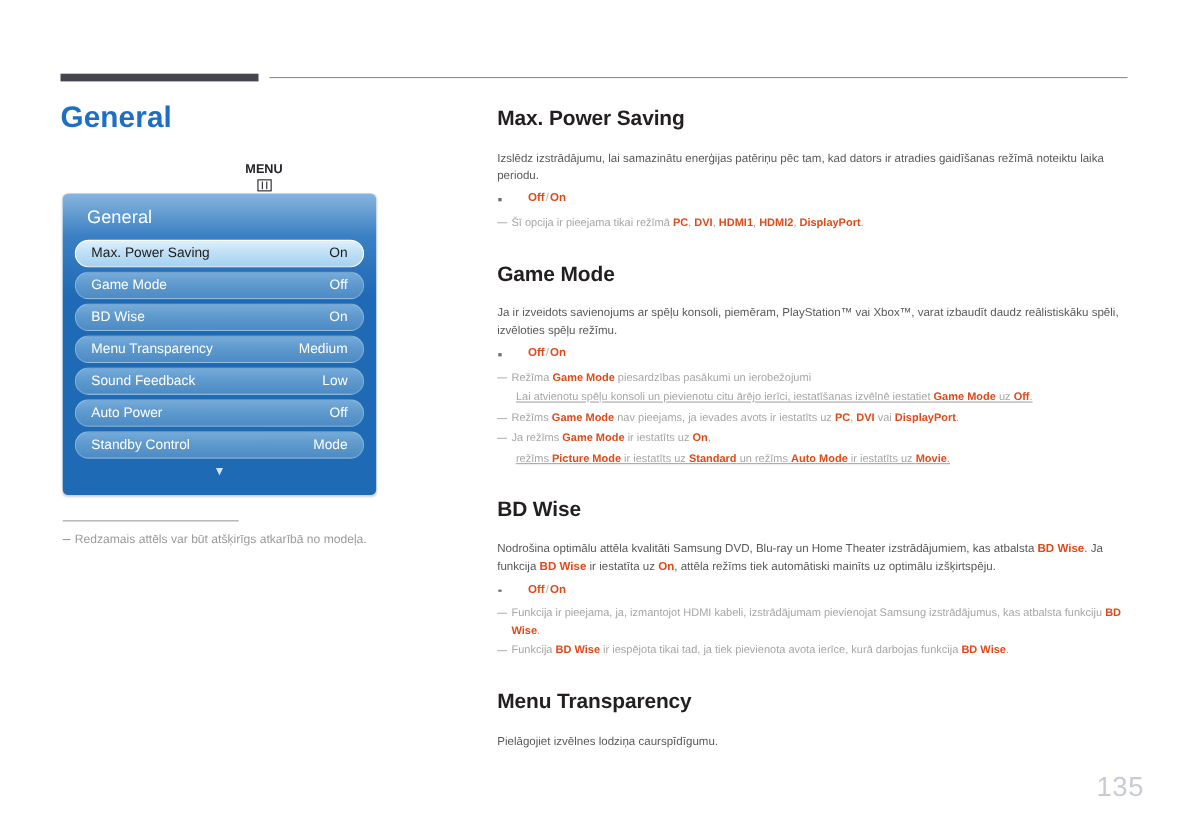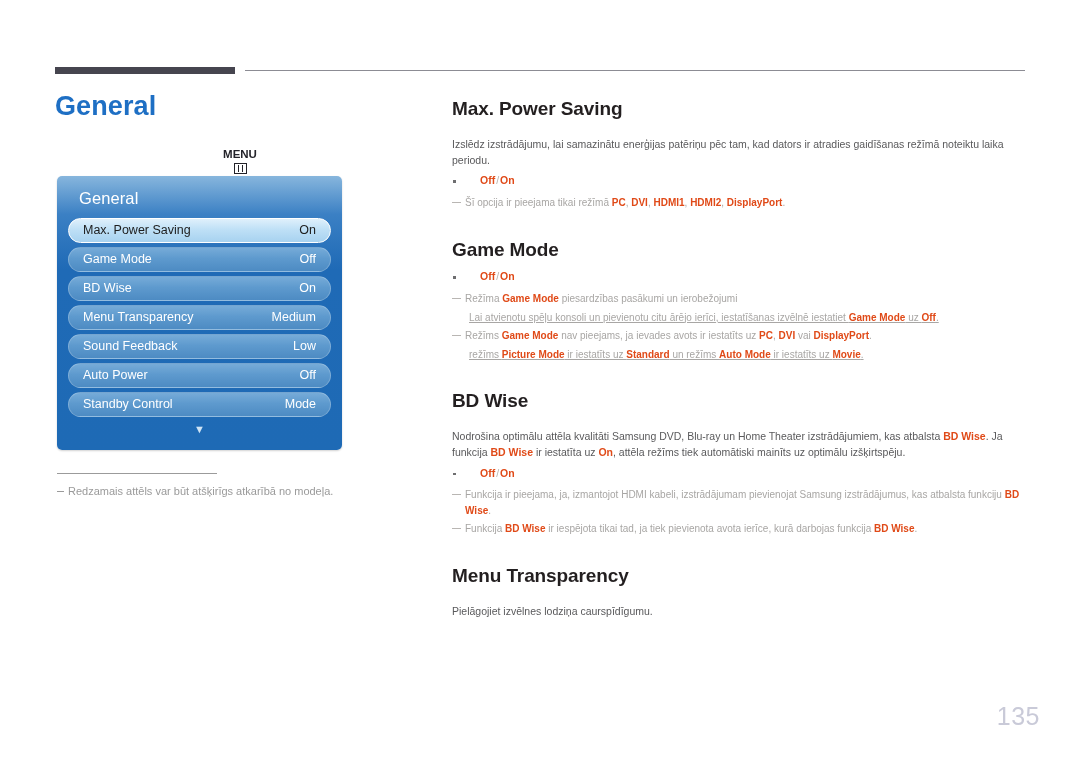--- a/index.html
+++ b/index.html
@@ -337,26 +337,28 @@
 <div class="right-col">
 
   <h2 class="sec-title">Max. Power Saving</h2>
   <p class="body-text">Izslēdz izstrādājumu, lai samazinātu enerģijas patēriņu pēc tam, kad dators ir atradies gaidīšanas režīmā noteiktu laika periodu.</p>
   <div class="opt-line">
     <span class="opt-ind"></span><span>Off</span><span class="sep">/</span><span>On</span>
   </div>
   <p class="note-line"><span>Šī opcija ir pieejama tikai režīmā </span><span class="hl">PC</span><span>, </span><span class="hl">DVI</span><span>, </span><span class="hl">HDMI1</span><span>, </span><span class="hl">HDMI2</span><span>, </span><span class="hl">DisplayPort</span><span>.</span></p>
 
   <h2 class="sec-title gap">Game Mode</h2>
+  <p class="body-text">Ja ir izveidots savienojums ar spēļu konsoli, piemēram, PlayStation™ vai Xbox™, varat izbaudīt daudz reālistiskāku spēli, izvēloties spēļu režīmu.</p>
   <div class="opt-line">
     <span class="opt-ind"></span><span>Off</span><span class="sep">/</span><span>On</span>
   </div>
   <p class="note-line"><span>Režīma </span><span class="hl">Game Mode</span><span> piesardzības pasākumi un ierobežojumi</span></p>
   <p class="note-line nodash"><span>Lai atvienotu spēļu konsoli un pievienotu citu ārējo ierīci, iestatīšanas izvēlnē iestatiet </span><span class="hl">Game Mode</span><span> uz </span><span class="hl">Off</span><span>.</span></p>
   <p class="note-line"><span>Režīms </span><span class="hl">Game Mode</span><span> nav pieejams, ja ievades avots ir iestatīts uz </span><span class="hl">PC</span><span>, </span><span class="hl">DVI</span><span> vai </span><span class="hl">DisplayPort</span><span>.</span></p>
+  <p class="note-line"><span>Ja režīms </span><span class="hl">Game Mode</span><span> ir iestatīts uz </span><span class="hl">On</span><span>,</span></p>
   <p class="note-line nodash"><span>režīms </span><span class="hl">Picture Mode</span><span> ir iestatīts uz </span><span class="hl">Standard</span><span> un režīms </span><span class="hl">Auto Mode</span><span> ir iestatīts uz </span><span class="hl">Movie</span><span>.</span></p>
 
   <h2 class="sec-title gap">BD Wise</h2>
   <p class="body-text"><span>Nodrošina optimālu attēla kvalitāti Samsung DVD, Blu-ray un Home Theater izstrādājumiem, kas atbalsta </span><span class="hl">BD Wise</span><span>. Ja funkcija </span><span class="hl">BD Wise</span><span> ir iestatīta uz </span><span class="hl">On</span><span>, attēla režīms tiek automātiski mainīts uz optimālu izšķirtspēju.</span></p>
   <div class="opt-line">
     <span class="opt-ind"></span><span>Off</span><span class="sep">/</span><span>On</span>
   </div>
   <p class="note-line"><span>Funkcija ir pieejama, ja, izmantojot HDMI kabeli, izstrādājumam pievienojat Samsung izstrādājumus, kas atbalsta funkciju </span><span class="hl">BD Wise</span><span>.</span></p>
   <p class="note-line"><span>Funkcija </span><span class="hl">BD Wise</span><span> ir iespējota tikai tad, ja tiek pievienota avota ierīce, kurā darbojas funkcija </span><span class="hl">BD Wise</span><span>.</span></p>
 

